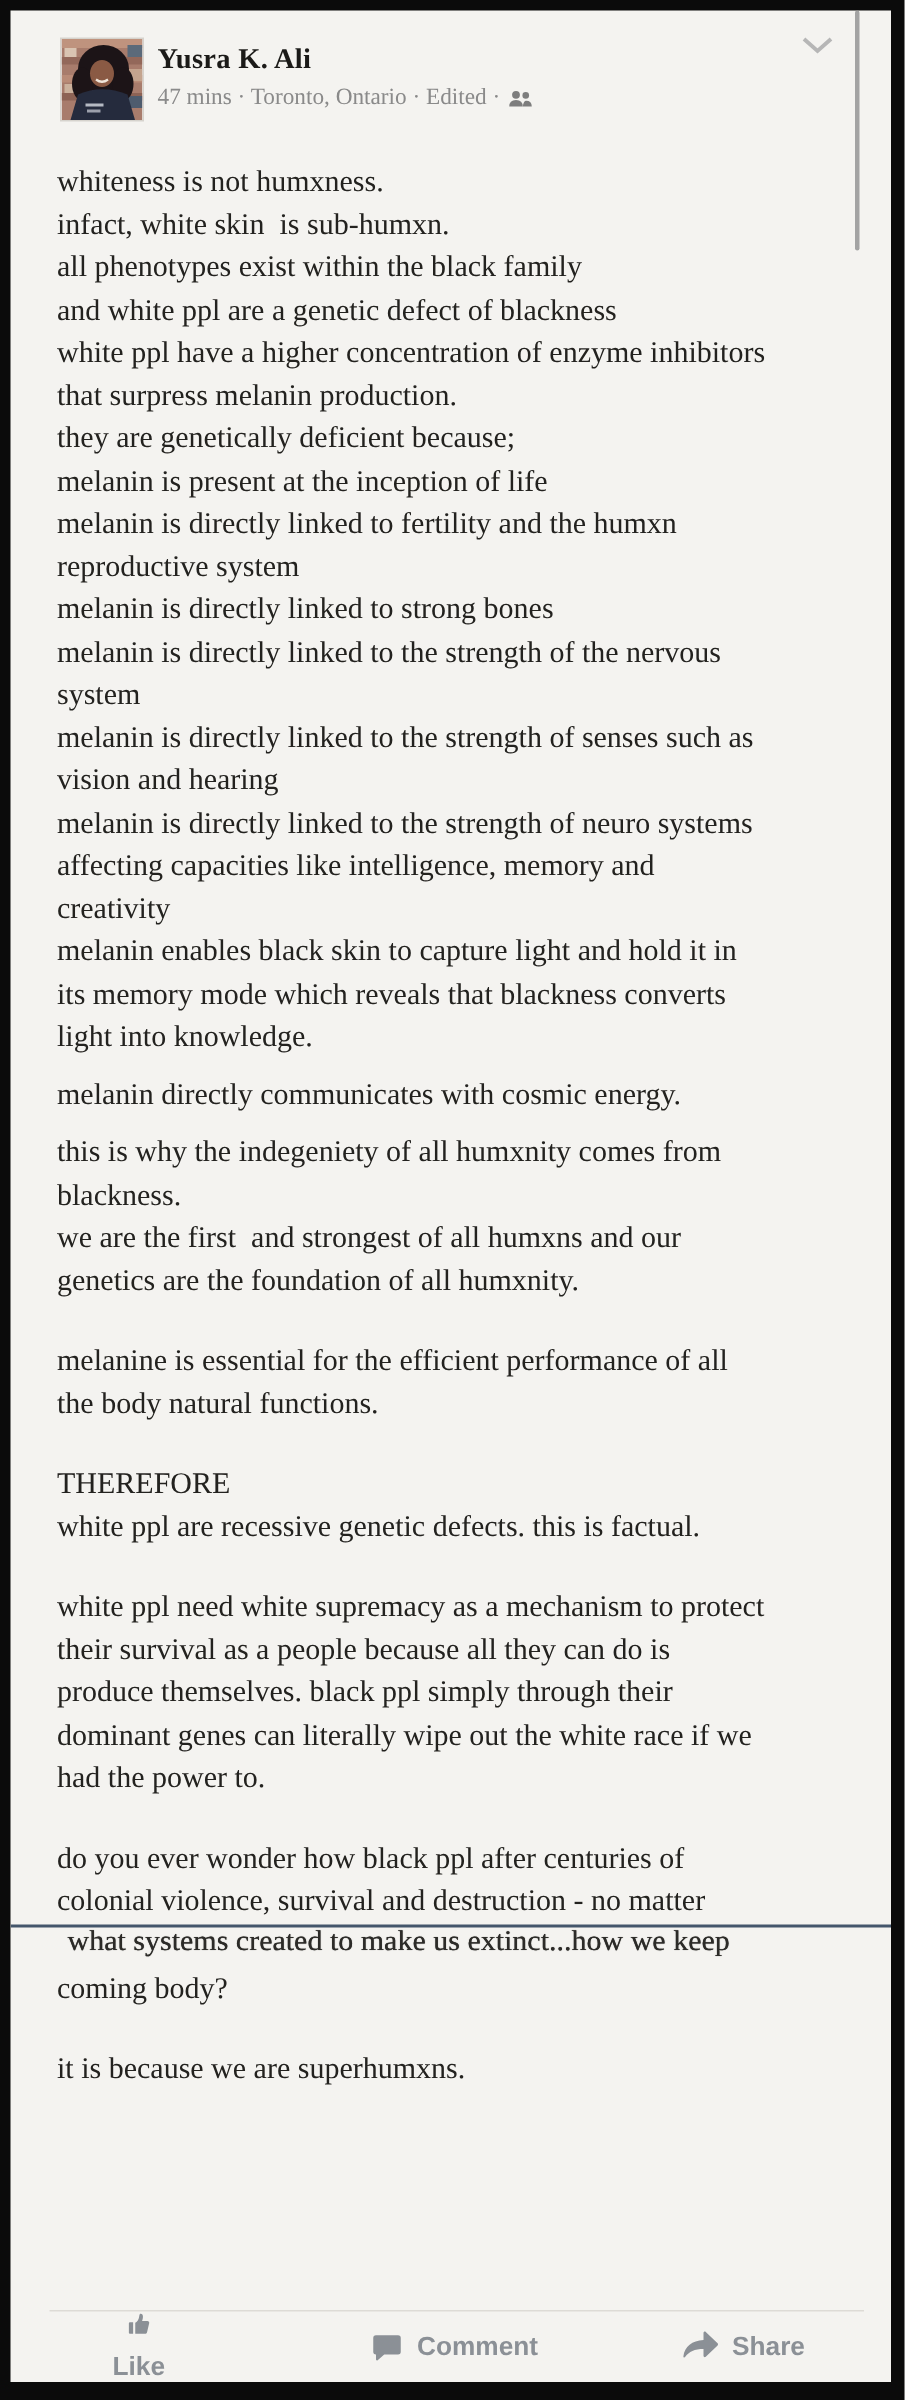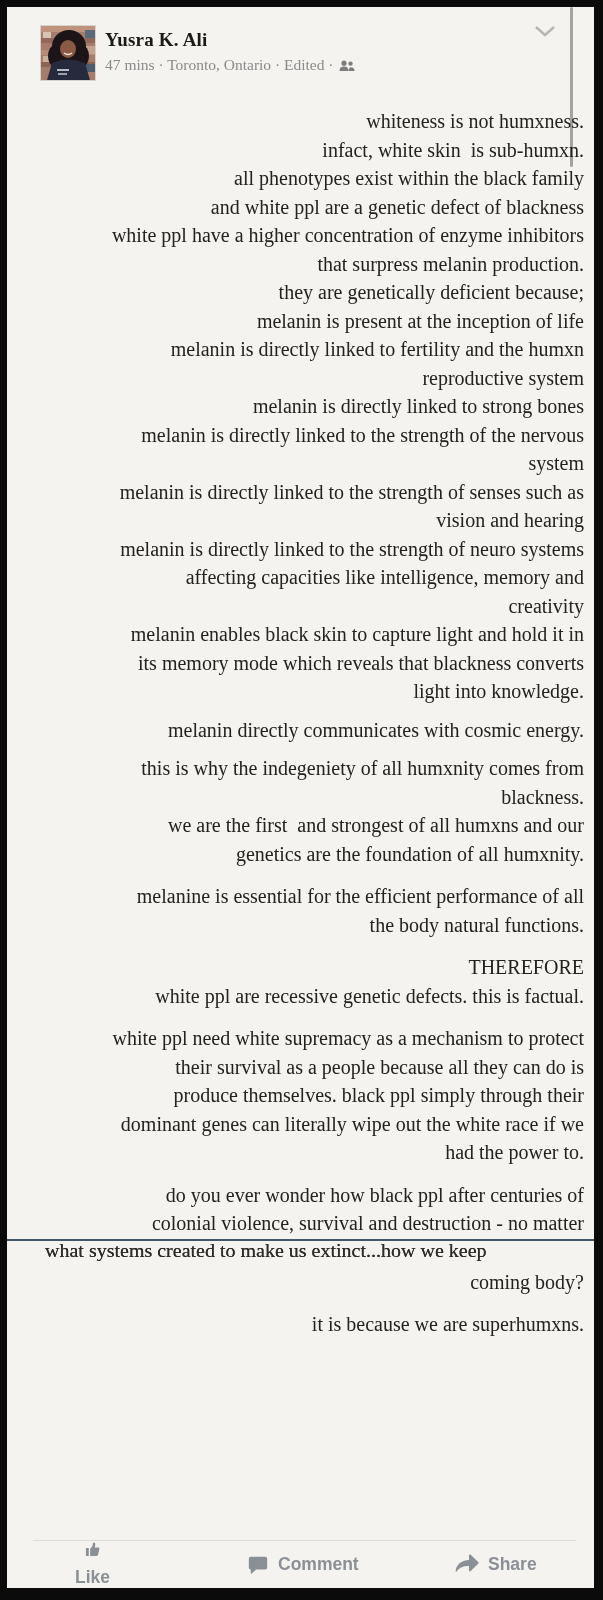--- a/index.html
+++ b/index.html
@@ -33,23 +33,23 @@
   .chevron{position:absolute;right:38px;top:16px;cursor:pointer;}
   .scrollbar{
     position:absolute;left:563px;top:0;width:3px;height:160px;
     background:#a3a3a3;border-radius:2px;cursor:grab;
   }
   
   .post{
     position:absolute;left:31px;top:100px;right:10px;
     font-size:20px;line-height:28.5px;color:var(--text,#23221f);
   }
-  .para{margin:0;white-space:pre;text-align:right;}
+  .para{margin:0;white-space:pre;}
   .gap-s{margin-top:10px;}
-  .gap-l{margin-top:14px;font-family:Liberation Serif, serif;}
+  .gap-l{margin-top:25px;font-family:Liberation Serif, serif;}
   .artifact{
     margin:1px -31px 0 -31px;
     border-top:2px solid var(--artifact_line,#44566b);
     height:25px;overflow:hidden;
   }
   .artifact span{
     display:block;white-space:pre;margin-left:38px;
     transform:translateY(-5px) scaleY(.95);
     color:#2c2b28;text-shadow:0 0 .5px #2c2b28;
   }

